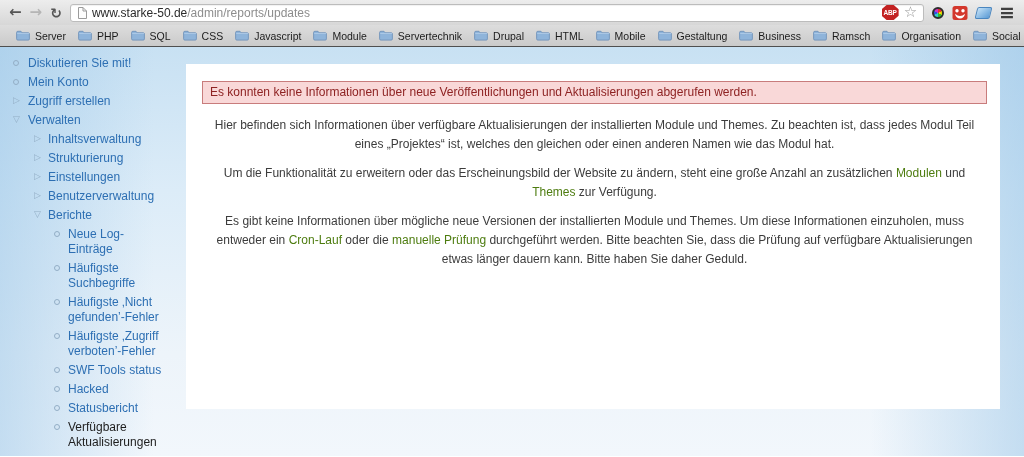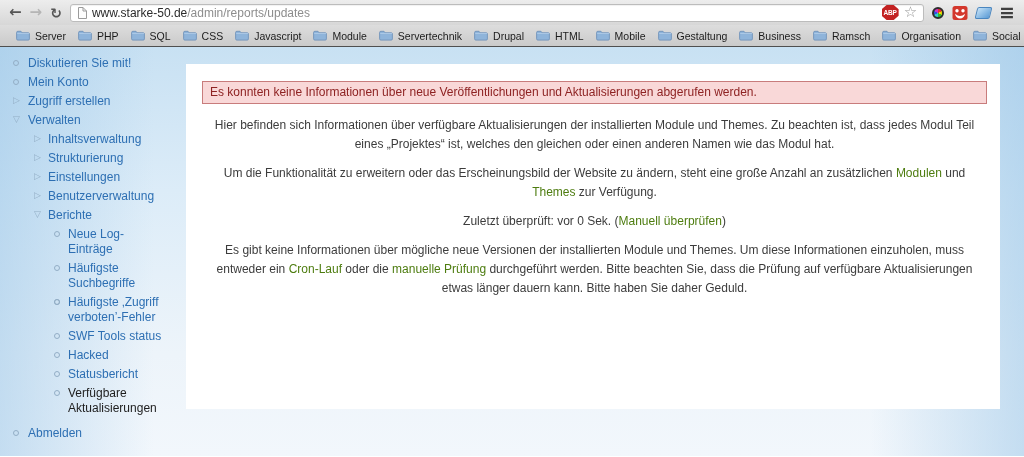--- a/index.html
+++ b/index.html
@@ -273,32 +273,31 @@
       <li class="sidebar-item level-1"><span class="bullet circle"></span><a class="side-link">Mein Konto</a></li>
       <li class="sidebar-item level-1"><span class="bullet">▷</span><a class="side-link">Zugriff erstellen</a></li>
       <li class="sidebar-item level-1"><span class="bullet">▽</span><a class="side-link">Verwalten</a></li>
       <li class="sidebar-item level-2"><span class="bullet">▷</span><a class="side-link">Inhaltsverwaltung</a></li>
       <li class="sidebar-item level-2"><span class="bullet">▷</span><a class="side-link">Strukturierung</a></li>
       <li class="sidebar-item level-2"><span class="bullet">▷</span><a class="side-link">Einstellungen</a></li>
       <li class="sidebar-item level-2"><span class="bullet">▷</span><a class="side-link">Benutzerverwaltung</a></li>
       <li class="sidebar-item level-2"><span class="bullet">▽</span><a class="side-link">Berichte</a></li>
       <li class="sidebar-item level-3"><span class="bullet circle"></span><a class="side-link">Neue Log-Einträge</a></li>
       <li class="sidebar-item level-3"><span class="bullet circle"></span><a class="side-link">Häufigste Suchbegriffe</a></li>
-      <li class="sidebar-item level-3"><span class="bullet circle"></span></li>
+      <li class="sidebar-item level-3"><span class="bullet circle"></span><a class="side-link">Häufigste ‚Nicht gefunden’-Fehler</a></li>
       <li class="sidebar-item level-3"><span class="bullet circle"></span><a class="side-link">Häufigste ‚Zugriff verboten’-Fehler</a></li>
       <li class="sidebar-item level-3"><span class="bullet circle"></span><a class="side-link">SWF Tools status</a></li>
       <li class="sidebar-item level-3"><span class="bullet circle"></span><a class="side-link">Hacked</a></li>
       <li class="sidebar-item level-3"><span class="bullet circle"></span><a class="side-link">Statusbericht</a></li>
       <li class="sidebar-item level-3 active"><span class="bullet circle"></span><a class="side-link">Verfügbare Aktualisierungen</a></li>
       <li class="sidebar-item level-1"><span class="bullet circle"></span><a class="side-link">Abmelden</a></li>
     </ul>
   <div class="content">
     <div class="content-inner">
       <div class="error">Es konnten keine Informationen über neue Veröffentlichungen und Aktualisierungen abgerufen werden.</div>
       <div id="paragraphs">
           <p class="para"><span>Hier befinden sich Informationen über verfügbare Aktualisierungen der installierten Module und Themes. Zu beachten ist, dass jedes Modul Teil eines „Projektes“ ist, welches den gleichen oder einen anderen Namen wie das Modul hat.</span></p>
           <p class="para"><span>Um die Funktionalität zu erweitern oder das Erscheinungsbild der Website zu ändern, steht eine große Anzahl an zusätzlichen </span><a class="inline-link">Modulen</a><span> und </span><a class="inline-link">Themes</a><span> zur Verfügung.</span></p>
-          <p class="para"><span>Zuletzt überprüft: vor 0 Sek. (</span><a class="inline-link">Manuell überprüfen</a><span>)</span></p>
           <p class="para"><span>Es gibt keine Informationen über mögliche neue Versionen der installierten Module und Themes. Um diese Informationen einzuholen, muss entweder ein </span><a class="inline-link">Cron-Lauf</a><span> oder die </span><a class="inline-link">manuelle Prüfung</a><span> durchgeführt werden. Bitte beachten Sie, dass die Prüfung auf verfügbare Aktualisierungen etwas länger dauern kann. Bitte haben Sie daher Geduld.</span></p>
         </div>
     </div>
   </div>
 </div>
 
 </body></html>

